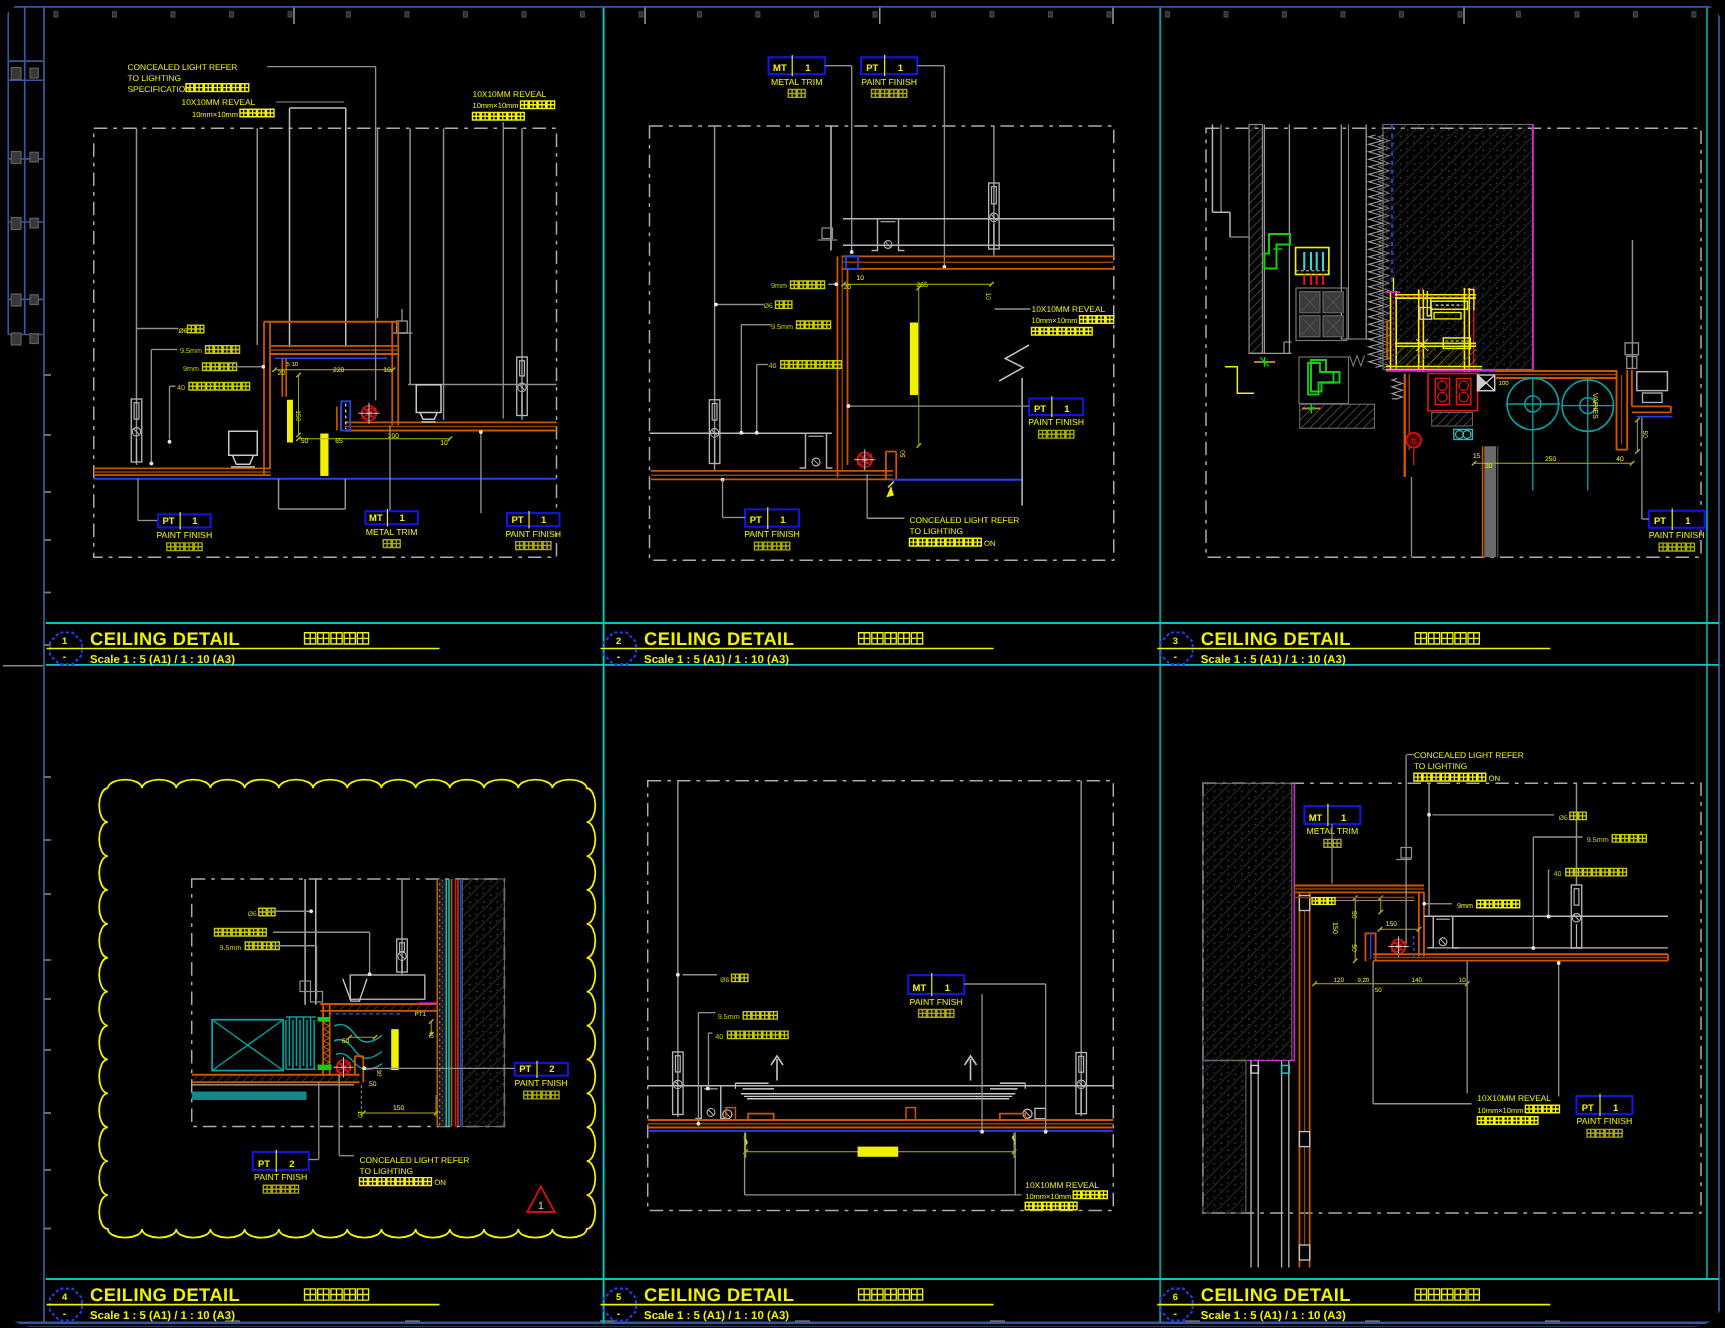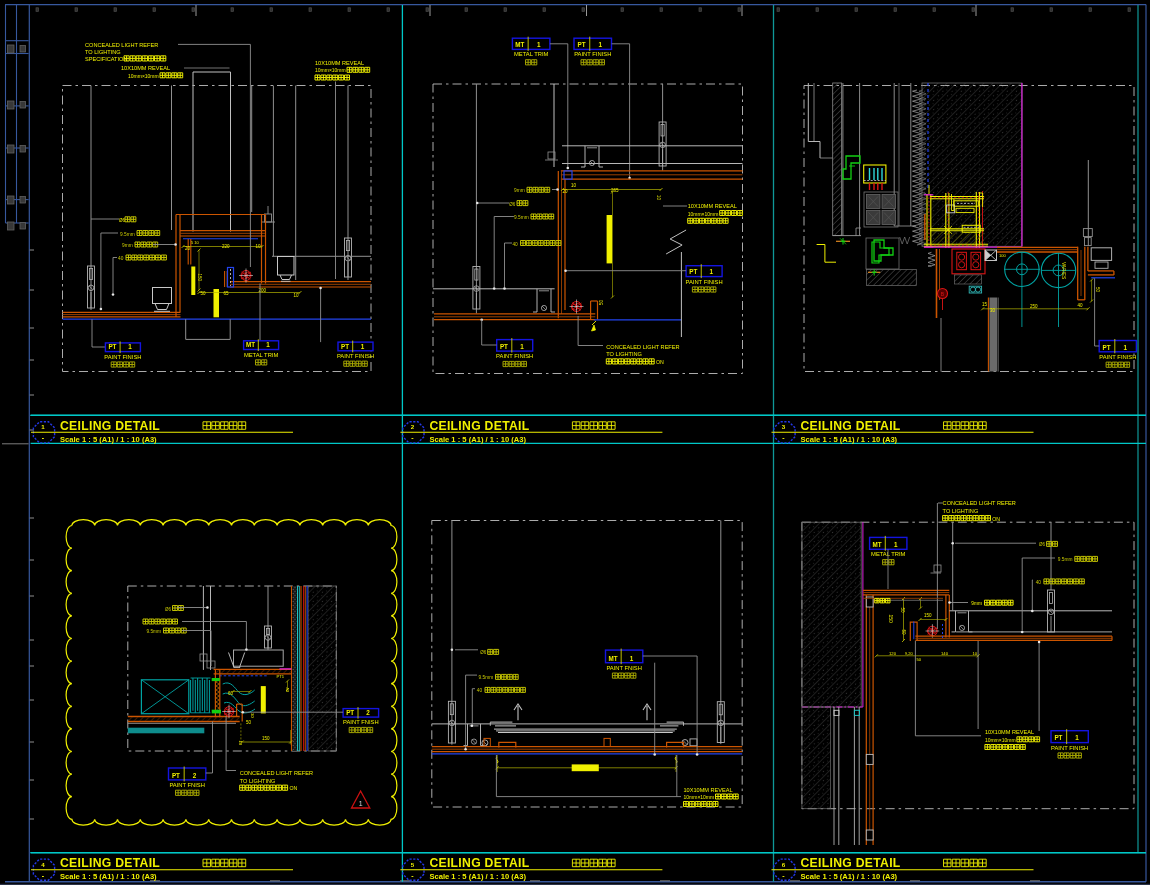--- a/index.html
+++ b/index.html
@@ -1,15 +1,15 @@
 <!DOCTYPE html>
 <html><head><meta charset="utf-8"><style>
 html,body{margin:0;padding:0;background:#000;}
 *{font-family:"Liberation Sans",sans-serif;}
-#sheet{position:relative;width:1150px;height:885px;background:#000000;overflow:hidden;}
+#sheet{position:relative;width:1150px;height:885px;background:#000000;overflow:hidden;border-radius:23px;}
 </style></head><body>
 
 <div id="sheet"><svg width="1150" height="885" viewBox="0 0 1150 885">
 <defs>
 <pattern id="h45" width="4.2" height="4.2" patternUnits="userSpaceOnUse" patternTransform="rotate(45)">
           <line x1="0" y1="0" x2="0" y2="4.2" stroke="#7a7a7a" stroke-width="0.7"></line>
         </pattern>
 <pattern id="conc" width="6.5" height="6.5" patternUnits="userSpaceOnUse" patternTransform="rotate(45)">
           <line x1="0" y1="0" x2="0" y2="6.5" stroke="#4d4d4d" stroke-width="0.75"></line>
           <circle cx="3.2" cy="2.1" r="0.45" fill="#6e6e6e"></circle>

